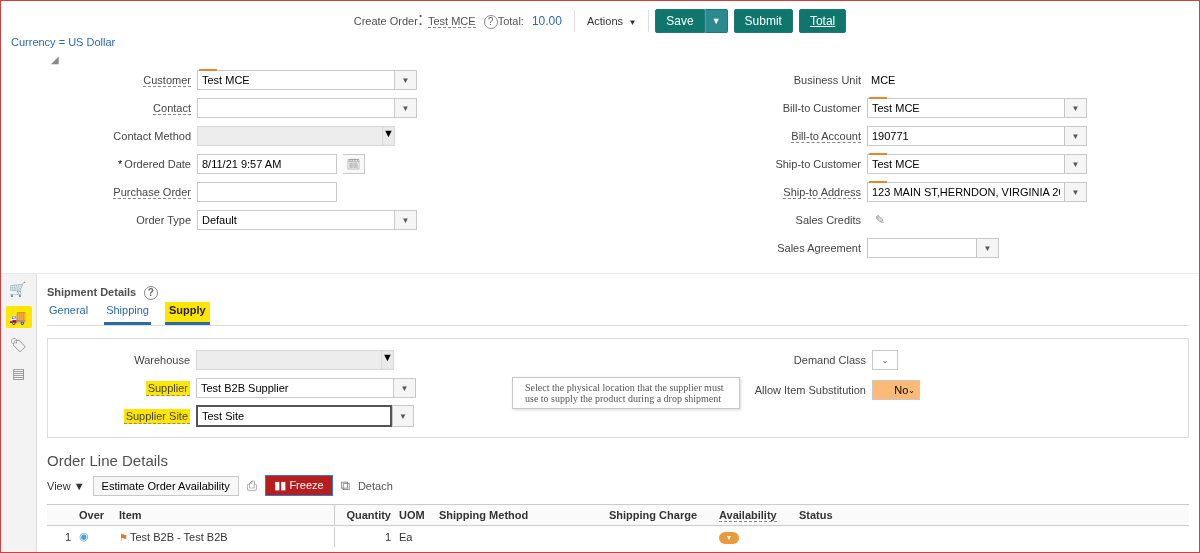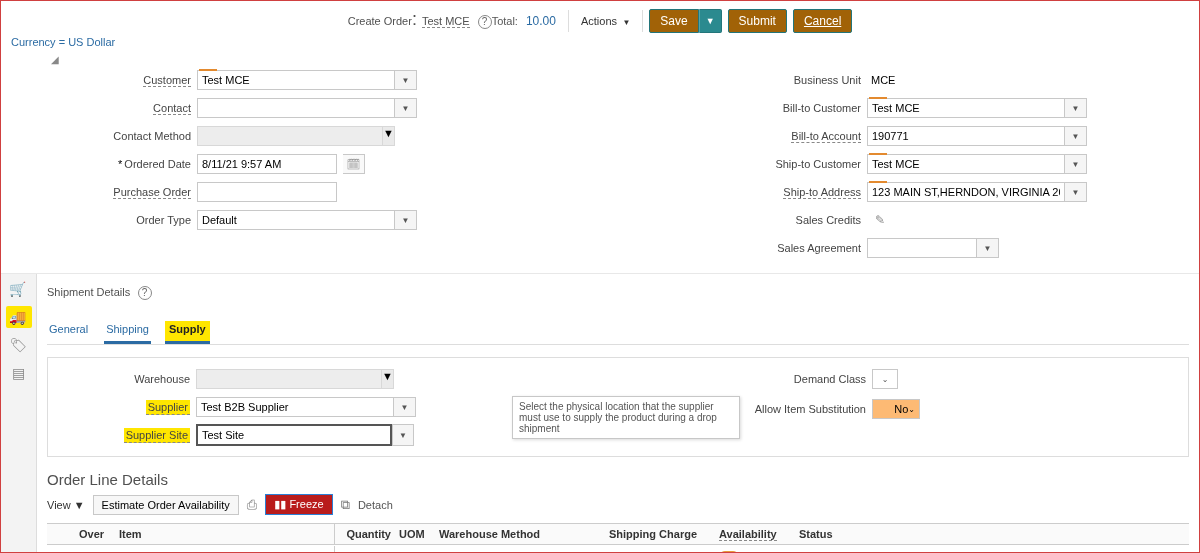--- a/index.html
+++ b/index.html
@@ -7,21 +7,21 @@
 .header { display:flex; justify-content:center; align-items:flex-start; padding:8px 10px 3px 10px; }
 .title { font-size:18px; color:#505050; font-weight:normal; }
 .title .dashed { border-bottom:1px dashed #888; }
 .help-icon { display:inline-block; width:14px; height:14px; border:1px solid #888; border-radius:50%; text-align:center; line-height:12px; font-size:10px; color:#666; margin-left:3px;}
 .header-right { display:flex; align-items:center; gap:6px; }
 .total-label { color:#555; font-size:11px; margin-right:2px; }
 .total-value { color:#2b6ba3; font-weight:normal; font-size:12px; margin-right:6px;}
 .divider-v { width:1px; height:22px; background:#ddd; }
 .actions-link { color:#333; font-size:12px; padding:0 6px; cursor:pointer;}
 .actions-link .caret { font-size:8px; margin-left:2px;}
-.btn { background:#a16207; color:#fff; border:1px solid #23757a; padding:4px 10px; font-size:12px; cursor:pointer; border-radius:2px; }
+.btn { background:#0f766e; color:#fff; border:1px solid #23757a; padding:4px 10px; font-size:12px; cursor:pointer; border-radius:2px; }
 .btn-split { display:flex; }
 .btn-split .btn { border-radius:2px 0 0 2px; }
 .btn-split .btn-caret { background:#2b8a8f; color:#fff; border:1px solid #23757a; border-left:1px solid #4fa5aa; padding:4px 6px; border-radius:0 2px 2px 0; cursor:pointer; font-size:9px;}
 .btn.cancel { text-decoration:underline; }
 .currency { color:#2b6ba3; font-size:11px; margin:0 0 6px 10px;}
 .collapse { color:#888; font-size:10px; margin:0 0 4px 50px; cursor:pointer;}
 .form-area { display:flex; padding:0 0 10px 60px; }
 .form-col { display:flex; flex-direction:column; gap:6px; }
 .form-col-left { width:430px; }
 .form-col-right { margin-left:240px; width:430px; }
@@ -39,32 +39,32 @@
 .required-orange::before { content:""; display:block; height:2px; width:18px; background:#e38a2f; position:absolute; top:-1px; left:2px; }
 .rel { position:relative; }
 .pencil { color:#888; font-size:12px; margin-left:8px; cursor:pointer;}
 .small-combo { width:110px; }
 
 .body-wrap { display:flex; border:1px solid #e8e8e8; border-left:none; border-right:none; margin-top:4px;}
 .left-rail { width:36px; background:#f3f3f3; border-right:1px solid #ddd; padding-top:4px; display:flex; flex-direction:column; align-items:center; gap:6px;}
 .rail-icon { width:26px; height:22px; display:flex; align-items:center; justify-content:center; color:#888; font-size:14px; cursor:pointer; border-radius:2px;}
 .rail-icon.selected { background:#ffe600; color:#c07500; }
 .main-panel { flex:1; padding:8px 10px; }
-.section-title { font-size:16px; color:#505050; font-weight:normal; margin-bottom:21px; }
+.section-title { font-size:16px; color:#505050; font-weight:bold; margin-bottom:2px; }
 .tabs { display:flex; gap:14px; border-bottom:1px solid #ddd; font-size:11px; margin-bottom:12px;}
 .tab { color:#2b6ba3; padding:2px 2px 6px 2px; cursor:pointer; }
 .tab.active { color:#222; font-weight:bold; border-bottom:3px solid #2b6ba3; background:#ffe600; padding-left:4px; padding-right:4px;}
 .tab.blue-underline { border-bottom:3px solid #2b6ba3; }
 .supply-form { border:1px solid #ddd; padding:10px 12px; display:flex;}
 .supply-left { display:flex; flex-direction:column; gap:6px; }
 .supply-right { margin-left:300px; display:flex; flex-direction:column; gap:8px;}
 .hl { background:#ffe600; padding:1px 2px;}
 .thick-combo input { border:2px solid #555 !important; height:22px; width:196px;}
 .thick-combo .dd-btn { border:1px solid #c8c8c8; height:22px;}
-.tooltip { position:absolute; left:452px; top:0; width:228px; background:#fff; border:1px solid #c7c7c7; padding:4px 6px; font-size:10px; color:#555; box-shadow:1px 1px 3px rgba(0,0,0,0.15);}
+.tooltip { position:absolute; left:452px; top:0; width:228px; background:#fff; border:1px solid #c7c7c7; padding:4px 12px; font-size:10px; color:#555; box-shadow:1px 1px 3px rgba(0,0,0,0.15);font-family:Liberation Serif, serif;}
 .small-dd { width:48px; height:20px; border:1px solid #c8c8c8; display:flex; align-items:center; justify-content:flex-end; padding:0 4px; background:#fdba74; cursor:pointer; font-size:11px;}
 .tiny-dd { width:26px; height:20px; border:1px solid #c8c8c8; display:flex; align-items:center; justify-content:center; background:#fff; cursor:pointer; font-size:8px; color:#555;}
 
 .oline-title { font-size:15px; color:#505050; margin:14px 0 6px 0;}
 .toolbar { display:flex; align-items:center; gap:8px; margin-bottom:8px;}
 .toolbar .view { font-size:11px; color:#333; cursor:pointer;}
 .tb-btn { border:1px solid #c8c8c8; background:#f7f7f7; padding:3px 8px; font-size:11px; cursor:pointer;}
 .tb-btn.freeze { background:#b91c1c; color:#fff; border-color:#2b7fd5;}
 .tb-icon { color:#777; font-size:13px; cursor:pointer; }
 .grid-head { display:flex; border-top:1px solid #ccc; border-bottom:1px solid #ccc; background:#fafafa; font-size:11px; color:#333; font-weight:bold;}
@@ -89,21 +89,21 @@
     <span class="total-label">Total:</span>
     <span class="total-value">10.00</span>
     <span class="divider-v"></span>
     <span class="actions-link"><span>Actions</span> <span class="caret">▼</span></span>
     <span class="divider-v"></span>
     <span class="btn-split">
       <button class="btn">Save</button>
       <button class="btn-caret">▼</button>
     </span>
     <button class="btn">Submit</button>
-    <button class="btn cancel">Cancel</button>
+    <button class="btn cancel">Total</button>
   </div>
 </div>
 
 <div class="currency">Currency = US Dollar</div>
 <div class="collapse">◢</div>
 
 <div class="form-area">
   <div class="form-col form-col-left">
     <div class="form-row">
       <span class="label-cell"><span class="dashed-u">Customer</span></span>
@@ -260,21 +260,21 @@
       <span class="tb-icon">⧉</span>
       <span style="color:#555;">Detach</span>
     </div>
 
     <div class="grid-head">
       <div class="c-idx"></div>
       <div class="c-over">Over</div>
       <div class="c-item">Item</div>
       <div class="c-qty">Quantity</div>
       <div class="c-uom">UOM</div>
-      <div class="c-ship">Warehouse Method</div>
+      <div class="c-ship">Shipping Method</div>
       <div class="c-charge">Shipping Charge</div>
       <div class="c-avail"><span class="dashed-u">Availability</span></div>
       <div class="c-status">Status</div>
     </div>
     <div class="grid-row">
       <div class="c-idx" style="text-align:right;">1</div>
       <div class="c-over"><span class="circle-icon">◉</span></div>
       <div class="c-item"><span class="flag-icon">⚑</span><span>Test B2B - Test B2B</span></div>
       <div class="c-qty">1</div>
       <div class="c-uom">Ea</div>

